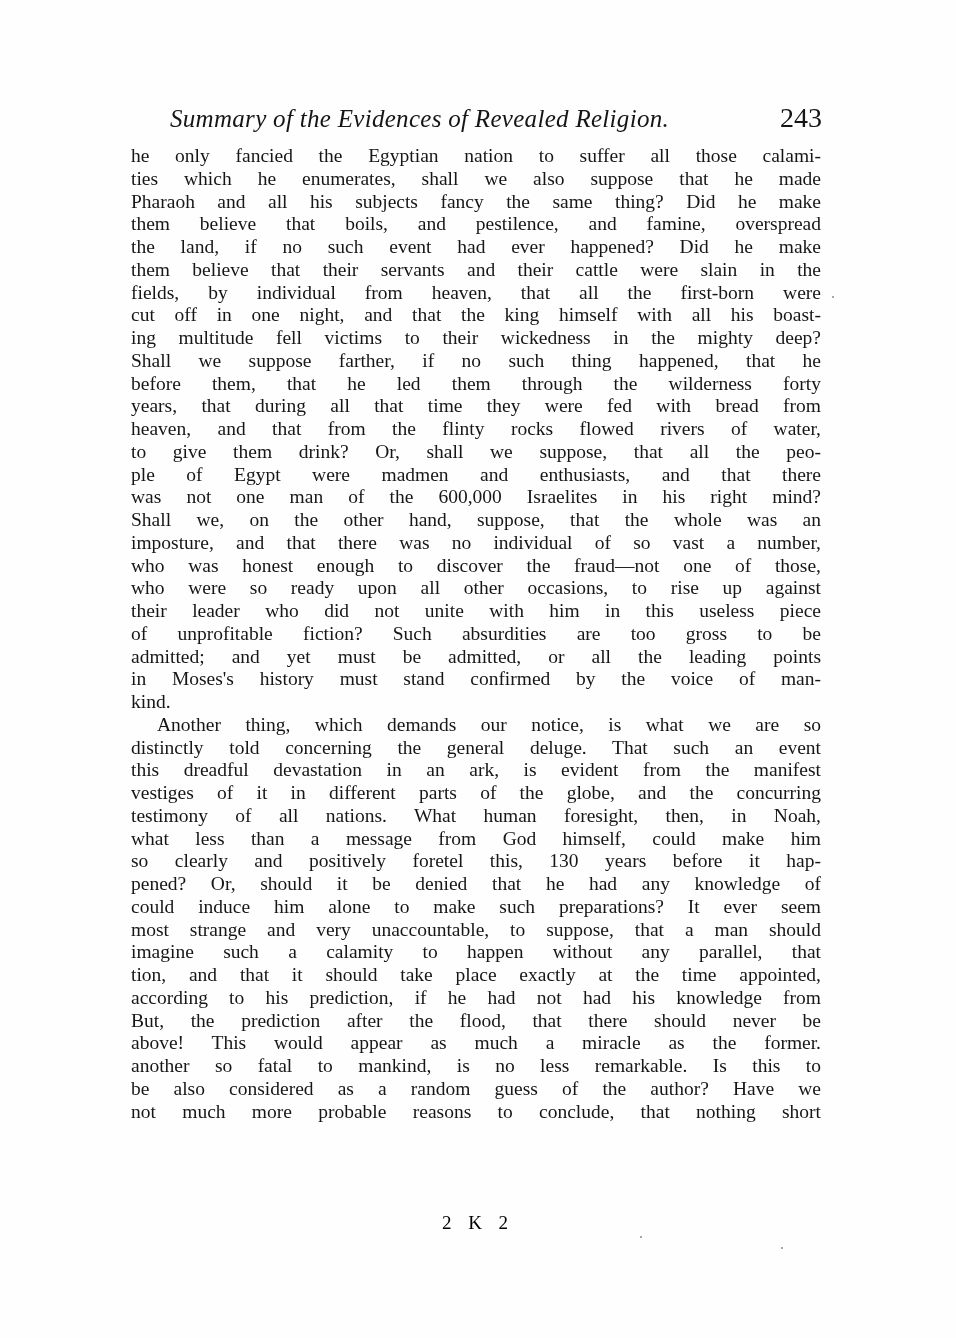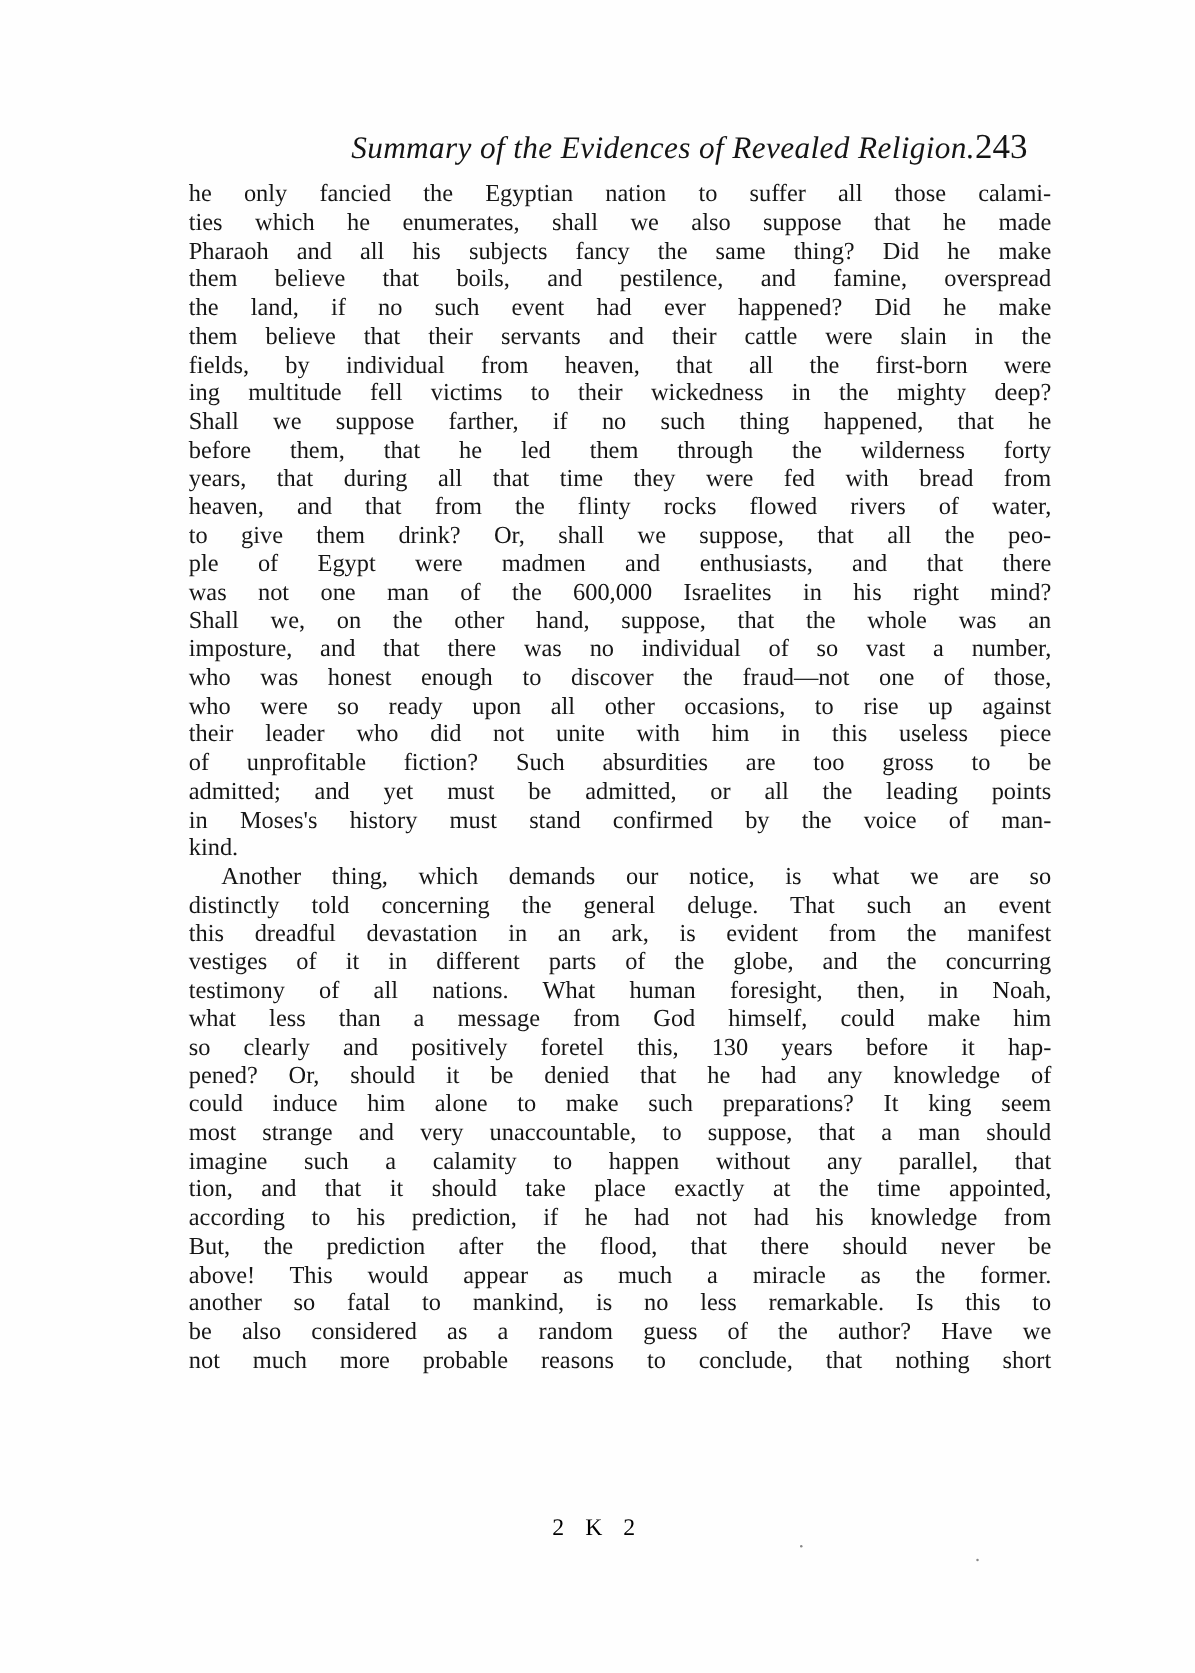--- a/index.html
+++ b/index.html
@@ -22,39 +22,38 @@
       height: 1338px;
       background: #fefefe;
     }
     .running-head {
       position: absolute;
       left: 170px;
       top: 102px;
       width: 652px;
       height: 34px;
       display: flex;
-      justify-content: flex-end;
+      justify-content: space-between;
       align-items: baseline;
     }
     .running-title {
       font-style: italic;
       font-size: 25px;
       letter-spacing: 0.3px;
       color: #151515;
     }
     .page-number {
       font-size: 28px;
       color: #151515;
     }
     .text-block {
       position: absolute;
       left: 131px;
       top: 145px;
       width: 690px;
-      margin-left: 20px;
     }
     .line {
       height: 22.75px;
       font-size: 19.5px;
       line-height: 22.75px;
       white-space: nowrap;
       text-align: justify;
       text-align-last: justify;
       color: #161616;
     }
@@ -94,20 +93,21 @@
 
   <div class="text-block">
     <div>
       <div class="line">he only fancied the Egyptian nation to suffer all those calami-</div>
       <div class="line">ties which he enumerates, shall we also suppose that he made</div>
       <div class="line">Pharaoh and all his subjects fancy the same thing? Did he make</div>
       <div class="line">them believe that boils, and pestilence, and famine, overspread</div>
       <div class="line">the land, if no such event had ever happened? Did he make</div>
       <div class="line">them believe that their servants and their cattle were slain in the</div>
       <div class="line">fields, by individual from heaven, that all the first-born were</div>
+      <div class="line">cut off in one night, and that the king himself with all his boast-</div>
       <div class="line">ing multitude fell victims to their wickedness in the mighty deep?</div>
       <div class="line">Shall we suppose farther, if no such thing happened, that he</div>
       <div class="line">before them, that he led them through the wilderness forty</div>
       <div class="line">years, that during all that time they were fed with bread from</div>
       <div class="line">heaven, and that from the flinty rocks flowed rivers of water,</div>
       <div class="line">to give them drink? Or, shall we suppose, that all the peo-</div>
       <div class="line">ple of Egypt were madmen and enthusiasts, and that there</div>
       <div class="line">was not one man of the 600,000 Israelites in his right mind?</div>
       <div class="line">Shall we, on the other hand, suppose, that the whole was an</div>
       <div class="line">imposture, and that there was no individual of so vast a number,</div>
@@ -122,21 +122,21 @@
 
     <div>
       <div class="line indent">Another thing, which demands our notice, is what we are so</div>
       <div class="line">distinctly told concerning the general deluge. That such an event</div>
       <div class="line">this dreadful devastation in an ark, is evident from the manifest</div>
       <div class="line">vestiges of it in different parts of the globe, and the concurring</div>
       <div class="line">testimony of all nations. What human foresight, then, in Noah,</div>
       <div class="line">what less than a message from God himself, could make him</div>
       <div class="line">so clearly and positively foretel this, 130 years before it hap-</div>
       <div class="line">pened? Or, should it be denied that he had any knowledge of</div>
-      <div class="line">could induce him alone to make such preparations? It king seem</div>
+      <div class="line">could induce him alone to make such preparations? It ever seem</div>
       <div class="line">most strange and very unaccountable, to suppose, that a man should</div>
       <div class="line">imagine such a calamity to happen without any parallel, that</div>
       <div class="line">tion, and that it should take place exactly at the time appointed,</div>
       <div class="line">according to his prediction, if he had not had his knowledge from</div>
       <div class="line">But, the prediction after the flood, that there should never be</div>
       <div class="line">above! This would appear as much a miracle as the former.</div>
       <div class="line">another so fatal to mankind, is no less remarkable. Is this to</div>
       <div class="line">be also considered as a random guess of the author? Have we</div>
       <div class="line">not much more probable reasons to conclude, that nothing short</div>
     </div>

